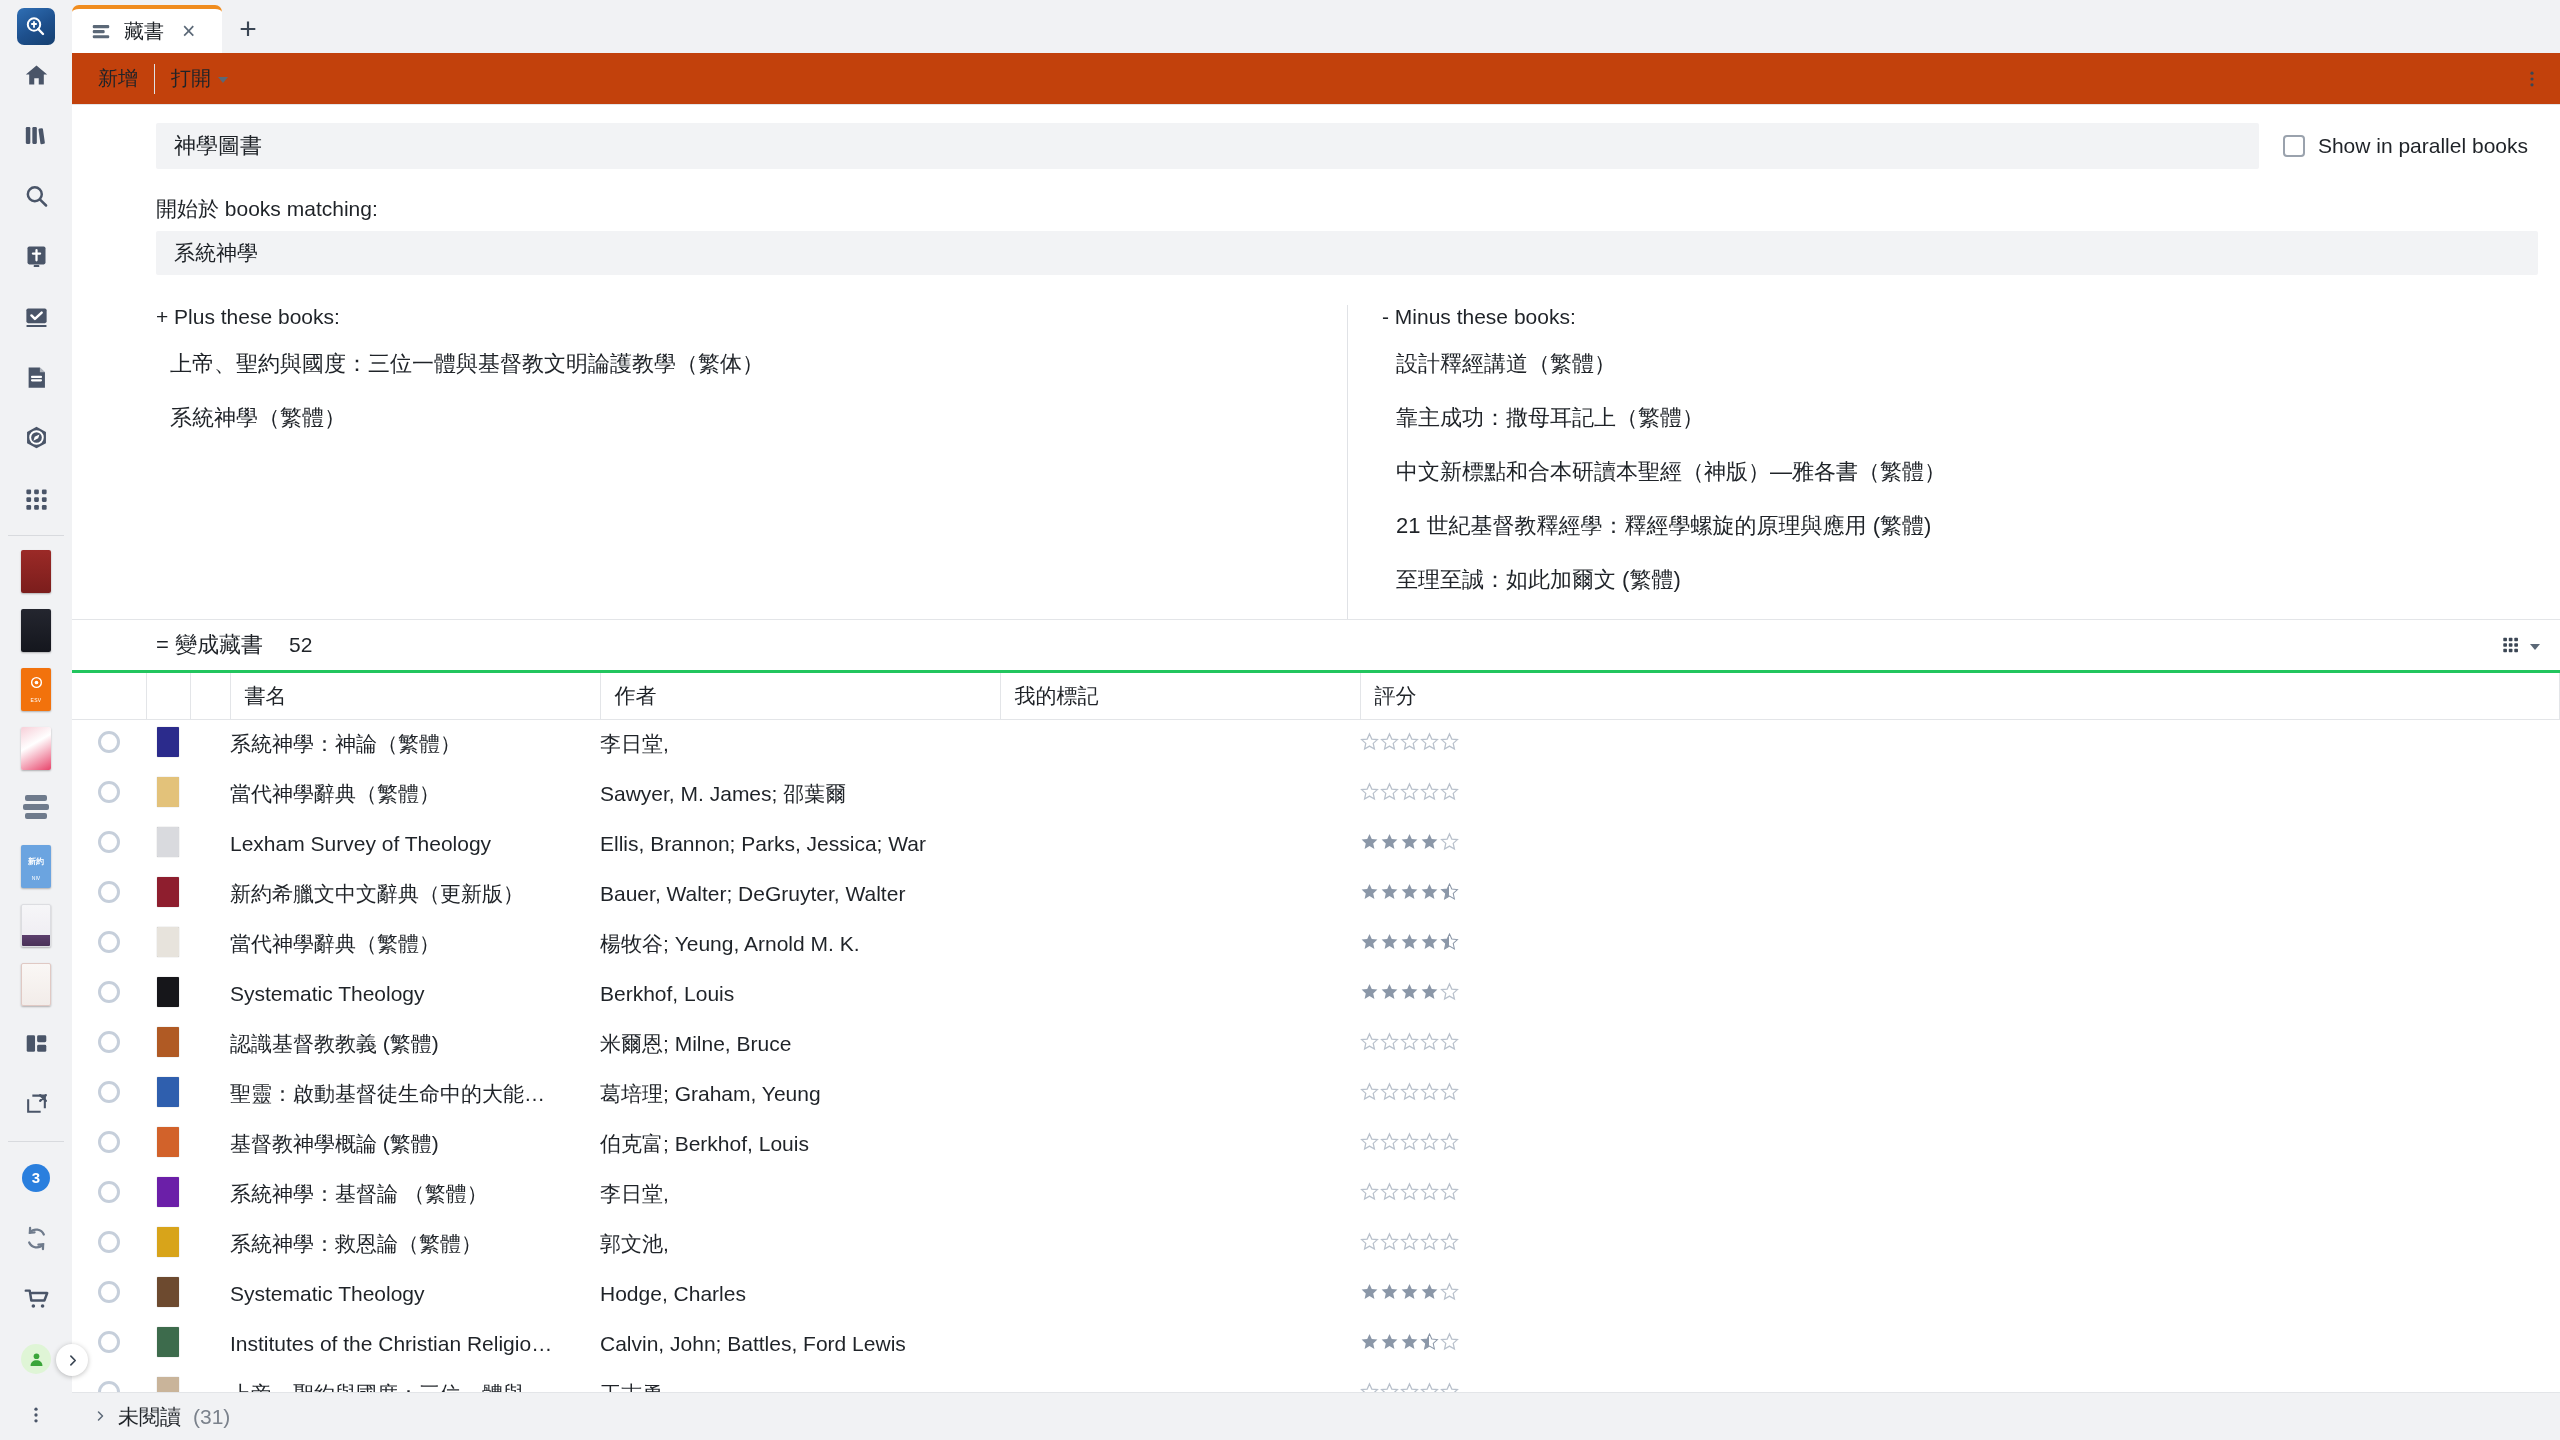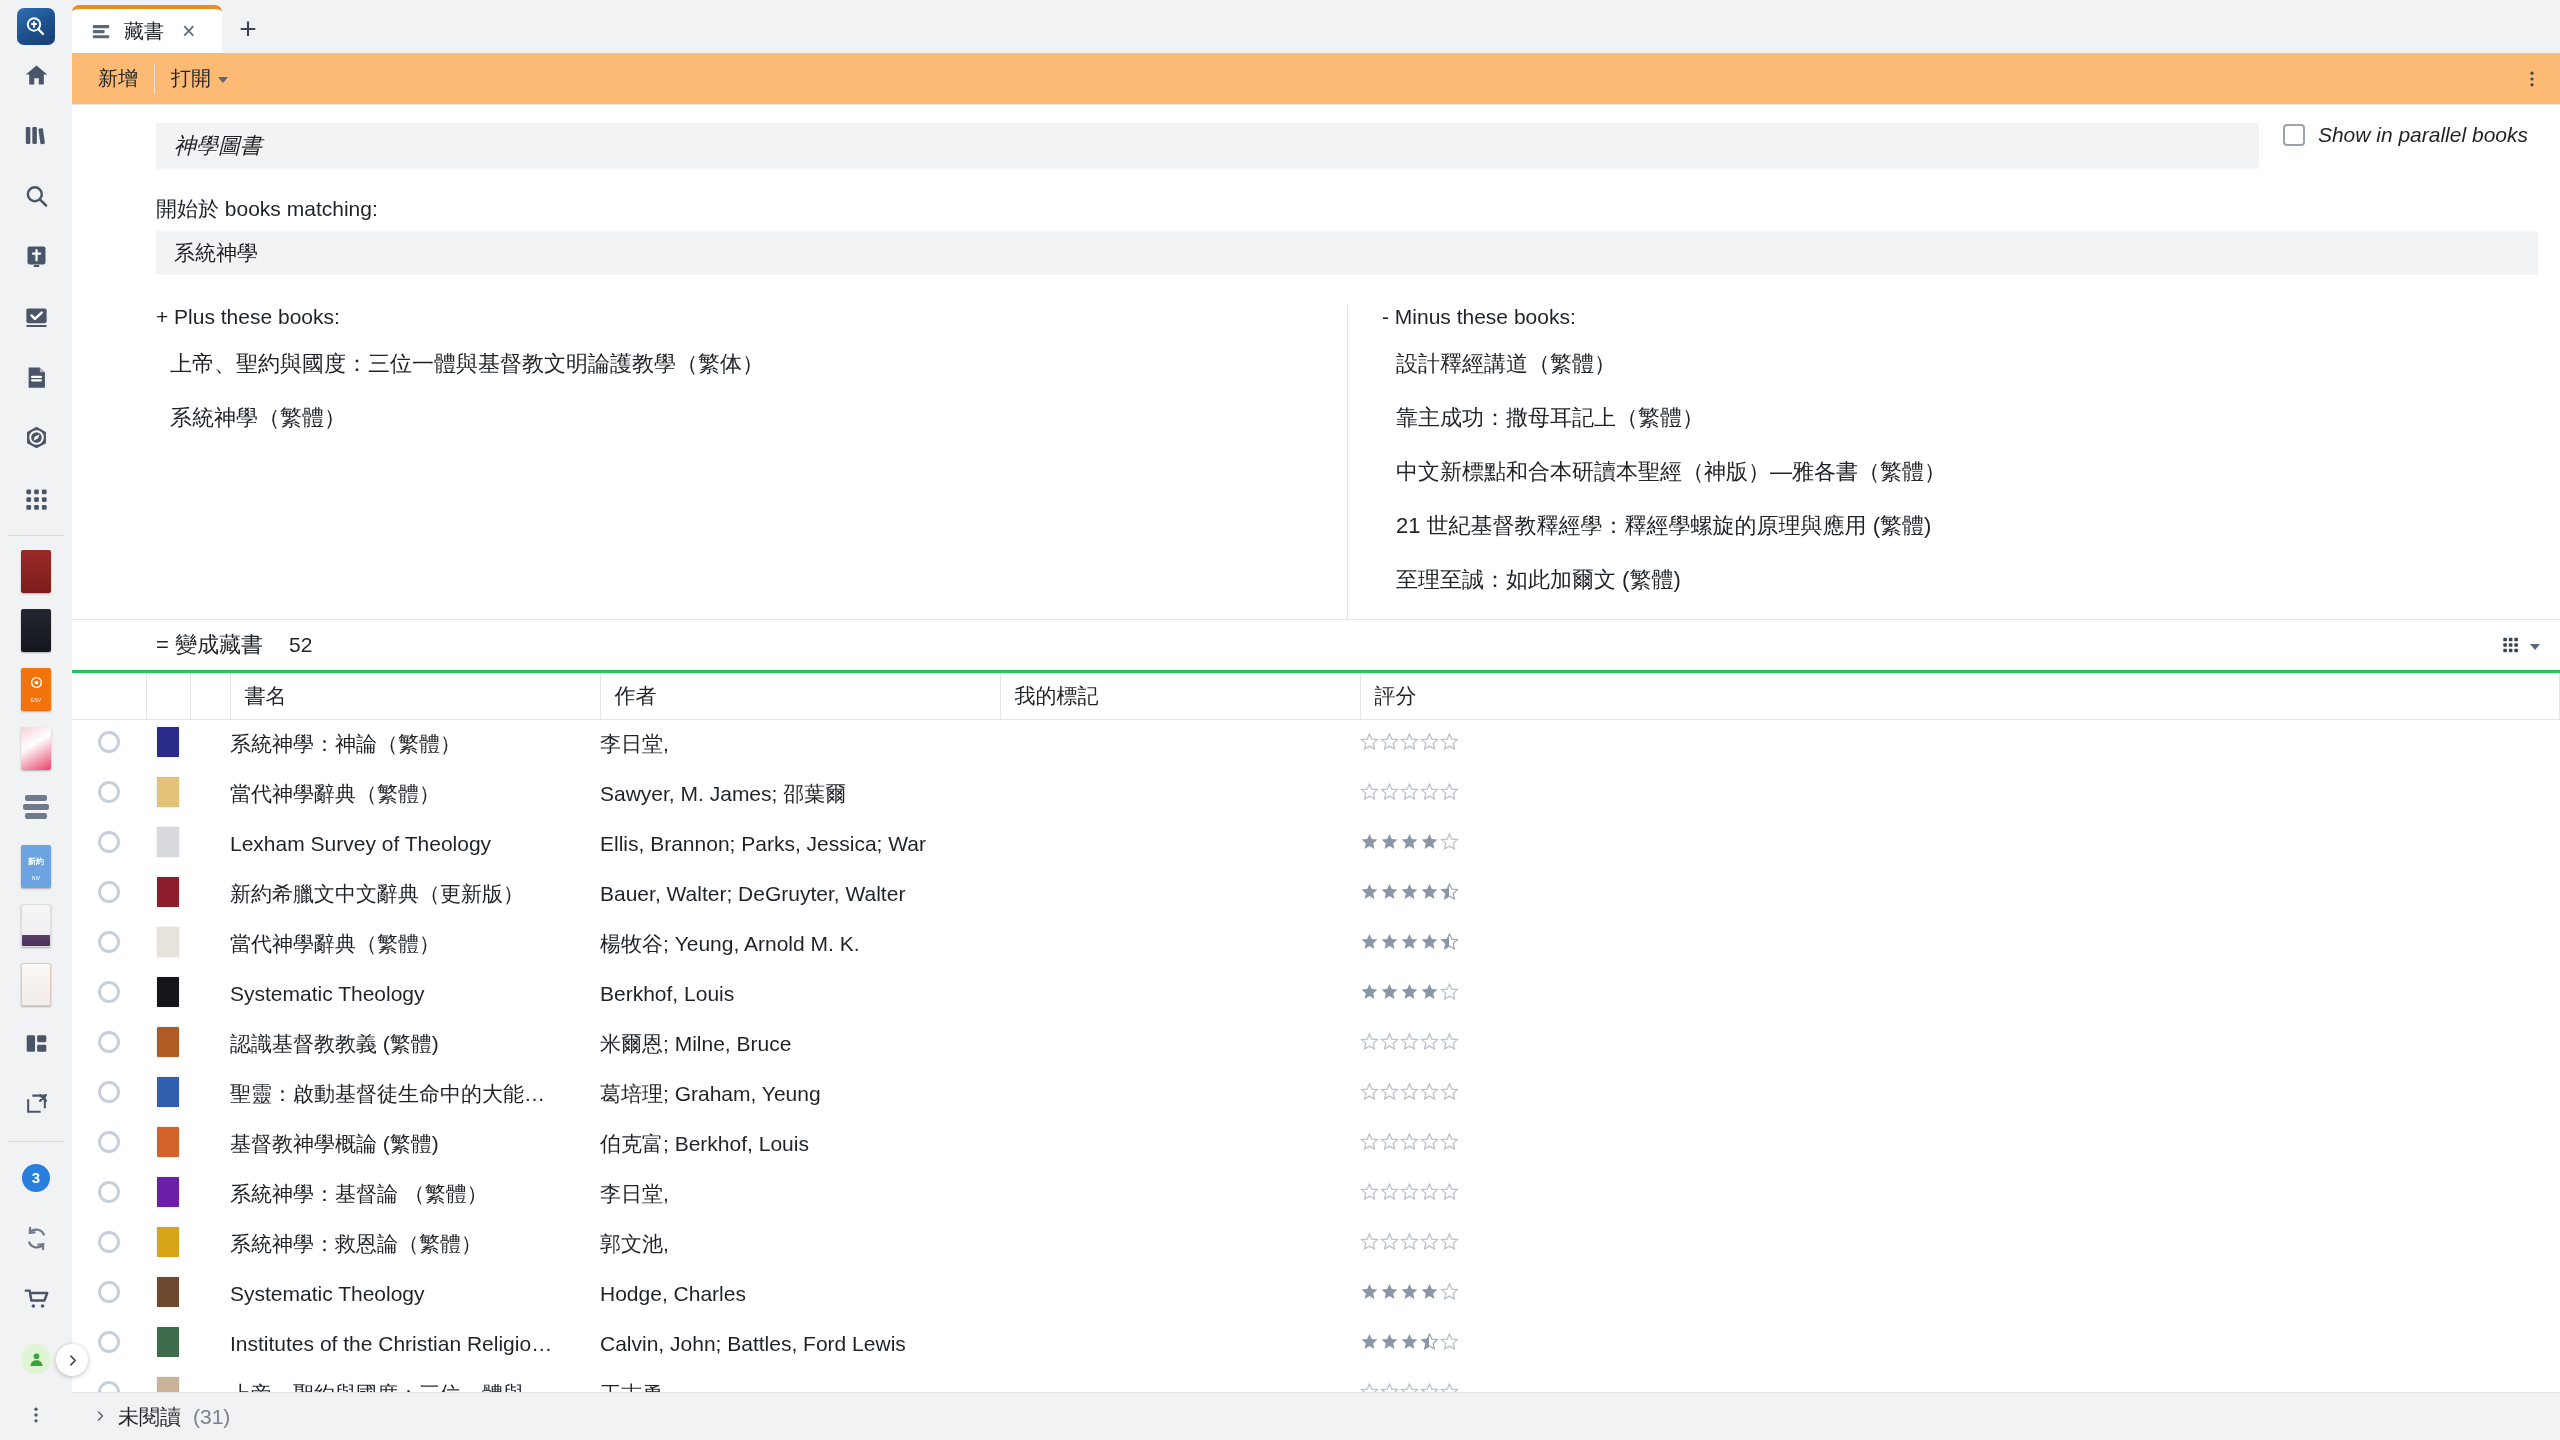--- a/index.html
+++ b/index.html
@@ -82,39 +82,39 @@
   .tab-close { color:#5b6877; font-size:23px; line-height:1; cursor:pointer; margin-left:6px;}
   .tab-new {
     width: 52px; height: 48px; display:flex;align-items:center;justify-content:center;
     color:#3b4654; font-size:30px; font-weight:300;
   }
 
   
   #toolbar {
     height: 52px; flex: 0 0 52px;
     border-bottom: 1px solid #e3e5e8;
-    display:flex; align-items:center; background:#fdba74;
+    display:flex; align-items:center; background:#c2410c;
     padding-left: 10px;
   }
   .tb-btn {
     font-size: 20px; color:#1f2328; padding: 6px 16px; cursor:pointer;
     display:flex; align-items:center; gap:7px; height: 40px;
   }
   .tb-div { width:1px; height:30px; background:#dfe1e5; }
   .caret { width:0;height:0;border-left:5px solid transparent;border-right:5px solid transparent;border-top:6px solid #5b6877; margin-top:3px;}
   .tb-spacer { flex:1 1 auto; }
   .tb-kebab { width:56px;height:52px;display:flex;align-items:center;justify-content:center;color:#3b4654;}
 
   
   #defpanel {
     flex: 0 0 auto;
     padding: 18px 0 0 0;
     background:#fff;
   }
-  .field-row { display:flex; align-items:flex-start; padding: 0 22px 0 84px; gap: 24px; font-style: italic;}
+  .field-row { display:flex; align-items:center; padding: 0 22px 0 84px; gap: 24px;}
   .field-box {
     flex: 1 1 auto;
     background: #f2f3f5;
     height: 46px; line-height:46px;
     padding: 0 18px;
     font-size: 22px; color:#1f2328;
     border-radius: 2px;
     min-width: 0;
     overflow:hidden; white-space:nowrap; text-overflow:ellipsis;
   }

